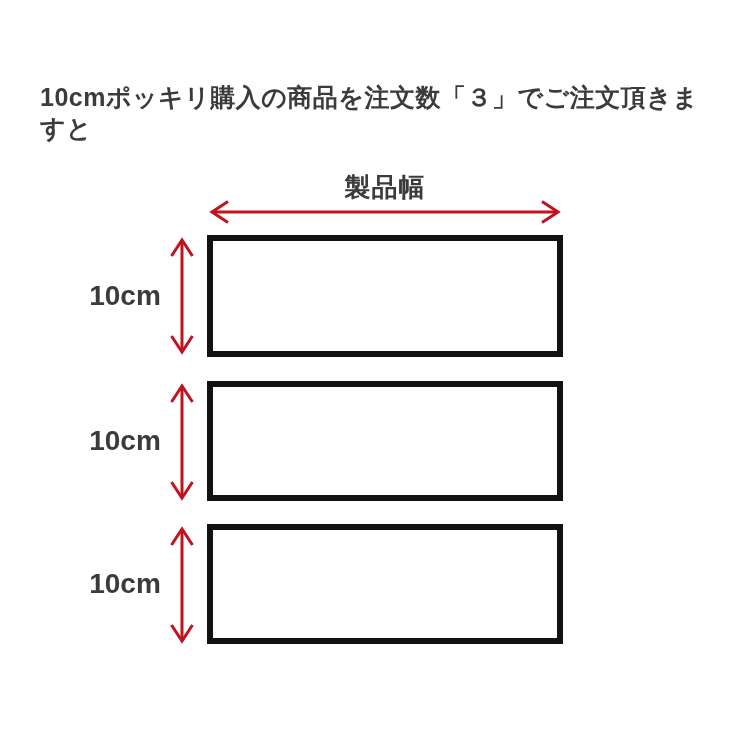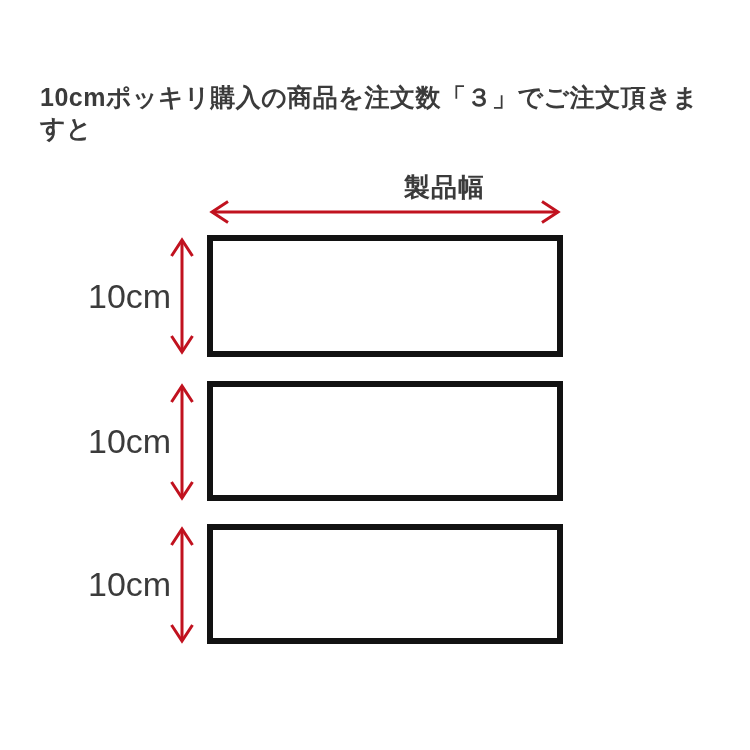--- a/index.html
+++ b/index.html
@@ -16,21 +16,21 @@
     overflow:hidden;
     font-family:"Liberation Sans","DejaVu Sans",sans-serif;
   }
   .desc{
     position:absolute;left:40px;top:82px;width:680px;
     font-size:25px;line-height:31px;font-weight:600;
     color:var(--text-gray);letter-spacing:0.5px;
   }
   .width-label{
     position:absolute;left:285px;top:170px;width:200px;
-    text-align:right;font-size:26px;font-weight:600;
+    text-align:center;font-size:26px;font-weight:600;
     color:var(--text-gray);letter-spacing:1px;
   }
   .h-arrow{position:absolute;left:205px;top:197px;width:360px;height:30px;}
   .v-arrow{position:absolute;left:167px;width:30px;height:124px;}
   .v-arrow.r1{top:234px;}
   .v-arrow.r2{top:380px;}
   .v-arrow.r3{top:523px;}
   .arrow line,.arrow polyline{
     stroke:var(--accent-red);fill:none;
     stroke-width:3;stroke-linecap:butt;stroke-linejoin:miter;
@@ -38,21 +38,21 @@
   .sheet{
     position:absolute;left:207px;width:356px;height:121px;
     box-sizing:border-box;border:6px solid var(--border-black);
     background:var(--background);
   }
   .sheet.r1{top:235px;height:122px;}
   .sheet.r2{top:381px;height:120px;}
   .sheet.r3{top:524px;height:120px;}
   .hlabel{
     position:absolute;left:88px;width:74px;
-    text-align:center;font-size:34px;font-weight:400;
+    text-align:center;font-size:28px;font-weight:700;
     color:var(--text-gray);line-height:34px;
   }
   .hlabel.r1{top:279px;}
   .hlabel.r2{top:424px;}
   .hlabel.r3{top:567px;}
 </style>
 </head>
 <body>
 
 <div class="canvas">

